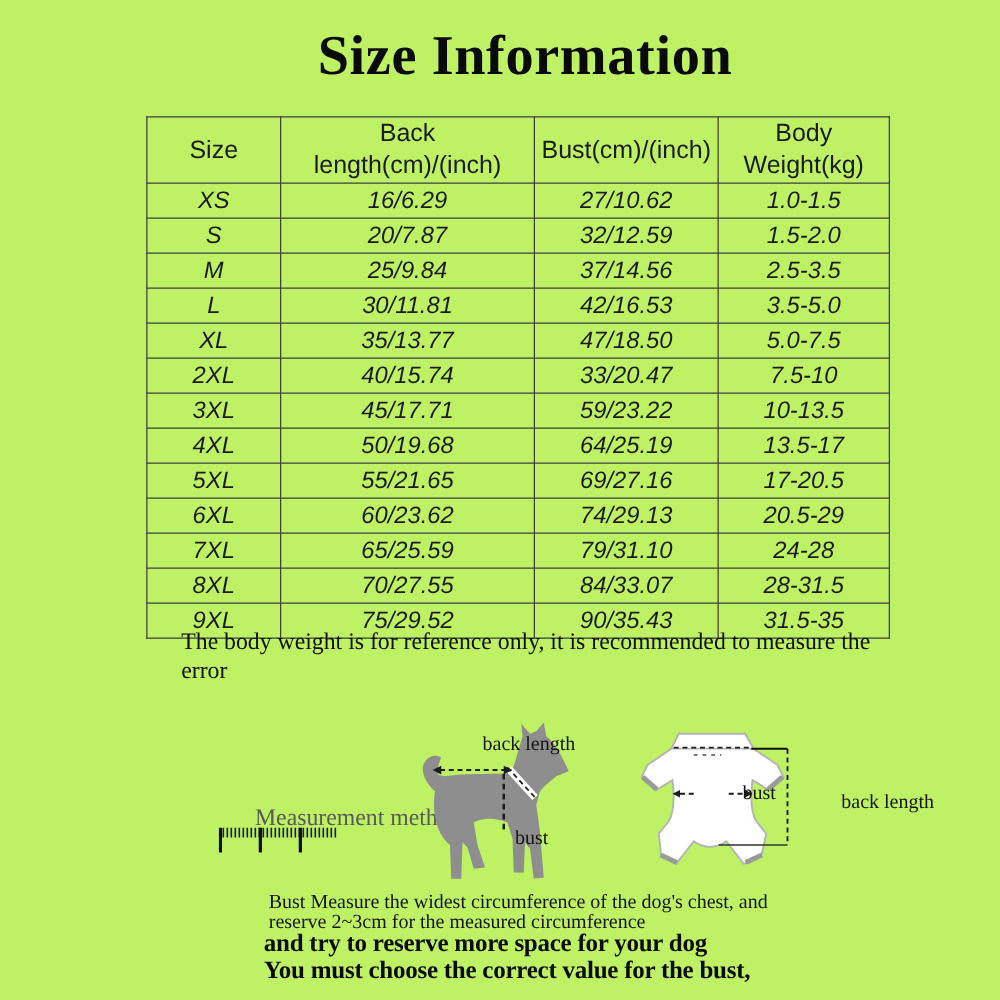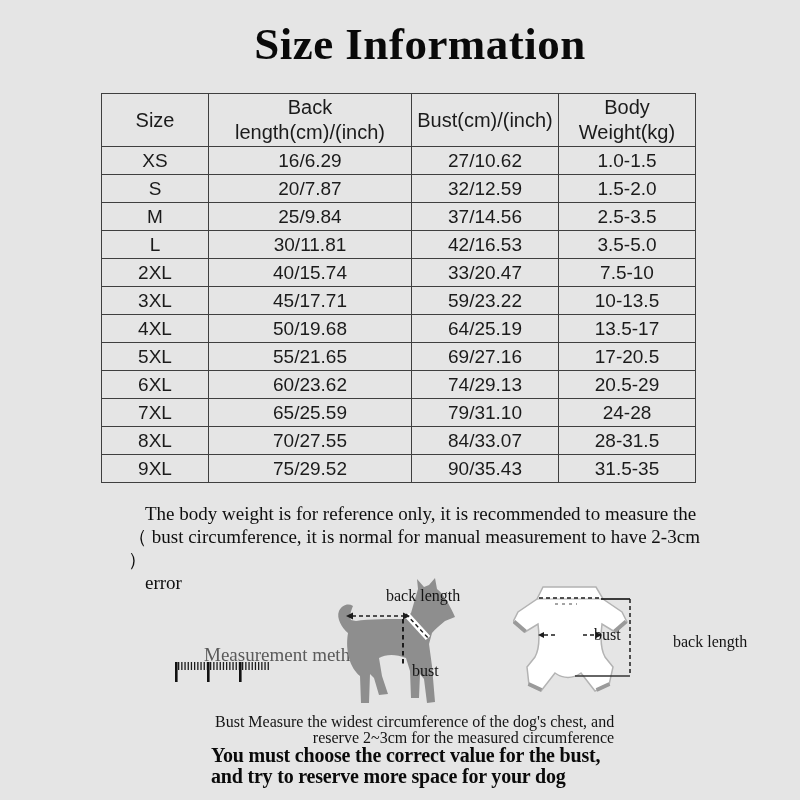--- a/index.html
+++ b/index.html
@@ -1,50 +1,50 @@
 <!DOCTYPE html>
 <html><head>
 <meta charset="utf-8">
 <style>
   html,body{margin:0;padding:0;background:#fff;}
-  #page{position:relative;width:800px;height:800px;background:#e5e5e5;overflow:hidden;
+  #page{position:relative;width:800px;height:800px;background:#bef264;overflow:hidden;
         font-family:"Liberation Sans",sans-serif;color:#111;}
 
   .title{position:absolute;left:420px;top:18px;transform:translateX(-50%);
          font-family:"Liberation Serif",serif;font-weight:bold;font-size:45px;
          white-space:nowrap;color:#0a0a0a;letter-spacing:0.5px;}
 
-  table.size-table{position:absolute;left:101px;top:93px;width:594px;
+  table.size-table{position:absolute;left:117px;top:93px;width:594px;
          border-collapse:collapse;table-layout:fixed;}
   .size-table th,.size-table td{border:1.5px solid #3f3f3f;text-align:center;
          vertical-align:middle;padding:0;color:#1b1b1b;overflow:hidden;}
   .size-table th{font-weight:normal;font-size:20px;line-height:25px;height:52px;
          white-space:pre-line;font-family:"Liberation Sans",sans-serif;}
-  .size-table td{font-size:19px;height:27px;line-height:27px;}
+  .size-table td{font-size:19px;height:27px;line-height:27px;font-style:italic;}
 
   .note{position:absolute;left:128px;top:502px;width:572px;
         font-family:"Liberation Serif",serif;font-size:19px;line-height:23px;color:#0f0f0f;}
   .note .indent{padding-left:17px;}
 
   .mm-label{position:absolute;left:176px;top:644px;font-size:19px;color:#5a5a5a;
         font-family:Liberation Serif, serif;margin-left:28px;}
   .ruler{position:absolute;left:175px;top:662px;}
 
   .diagram-label{position:absolute;font-family:"Liberation Serif",serif;font-size:16px;
         color:#141414;white-space:nowrap;margin-left:40px;}
   #dog-back-length-label{left:346px;top:587px;}
   #dog-bust-label{left:372px;top:662px;}
   #garment-bust-label{left:554px;top:626px;}
   #garment-back-length-label{left:633px;top:633px;}
 
   .dog-svg{position:absolute;left:332px;top:576px;}
   .garment-svg{position:absolute;left:513px;top:585px;}
 
   .bust-note{position:absolute;left:215px;top:714px;
-        font-family:"Liberation Serif",serif;font-size:16px;line-height:16px;color:#141414;text-align:right;}
+        font-family:"Liberation Serif",serif;font-size:16px;line-height:16px;color:#141414;}
   .warning{position:absolute;left:211px;top:745px;
         font-family:"Liberation Serif",serif;font-weight:bold;font-size:20px;
         line-height:21px;color:#0a0a0a;letter-spacing:-0.2px;}
 </style>
 </head>
 <body>
 
 <div id="page">
 
   <div class="title">Size Information</div>
@@ -85,20 +85,26 @@
         <td>37/14.56</td>
         <td>2.5-3.5</td>
       </tr>
       <tr>
         <td>L</td>
         <td>30/11.81</td>
         <td>42/16.53</td>
         <td>3.5-5.0</td>
       </tr>
       <tr>
+        <td>XL</td>
+        <td>35/13.77</td>
+        <td>47/18.50</td>
+        <td>5.0-7.5</td>
+      </tr>
+      <tr>
         <td>2XL</td>
         <td>40/15.74</td>
         <td>33/20.47</td>
         <td>7.5-10</td>
       </tr>
       <tr>
         <td>3XL</td>
         <td>45/17.71</td>
         <td>59/23.22</td>
         <td>10-13.5</td>
@@ -137,21 +143,20 @@
         <td>9XL</td>
         <td>75/29.52</td>
         <td>90/35.43</td>
         <td>31.5-35</td>
       </tr>
     </tbody>
   </table>
 
   <div class="note">
     <div class="indent">The body weight is for reference only, it is recommended to measure the</div>
-    <div>（ bust circumference, it is normal for manual measurement to have 2-3cm ）</div>
     <div class="indent">error</div>
   </div>
 
   <div class="mm-label">Measurement methods</div>
 
   <svg class="ruler" width="96" height="22" viewBox="0 0 96 22">
     <line x1="3" y1="4" x2="95" y2="4" stroke="#1c1c1c" stroke-width="8" stroke-dasharray="1.3 1.9"></line>
     <rect x="0" y="0" width="2.6" height="20" fill="#111"></rect>
     <rect x="32" y="0" width="2.6" height="20" fill="#111"></rect>
     <rect x="64" y="0" width="2.6" height="20" fill="#111"></rect>
@@ -188,17 +193,17 @@
   </svg>
   <div class="diagram-label" id="garment-bust-label">bust</div>
   <div class="diagram-label" id="garment-back-length-label">back length</div>
 
   <div class="bust-note">
     <div>Bust Measure the widest circumference of the dog's chest, and</div>
     <div>reserve 2~3cm for the measured circumference</div>
   </div>
 
   <div class="warning">
+    <div>and try to reserve more space for your dog</div>
     <div>You must choose the correct value for the bust,</div>
-    <div>and try to reserve more space for your dog</div>
   </div>
 
 </div>
 
 </body></html>

